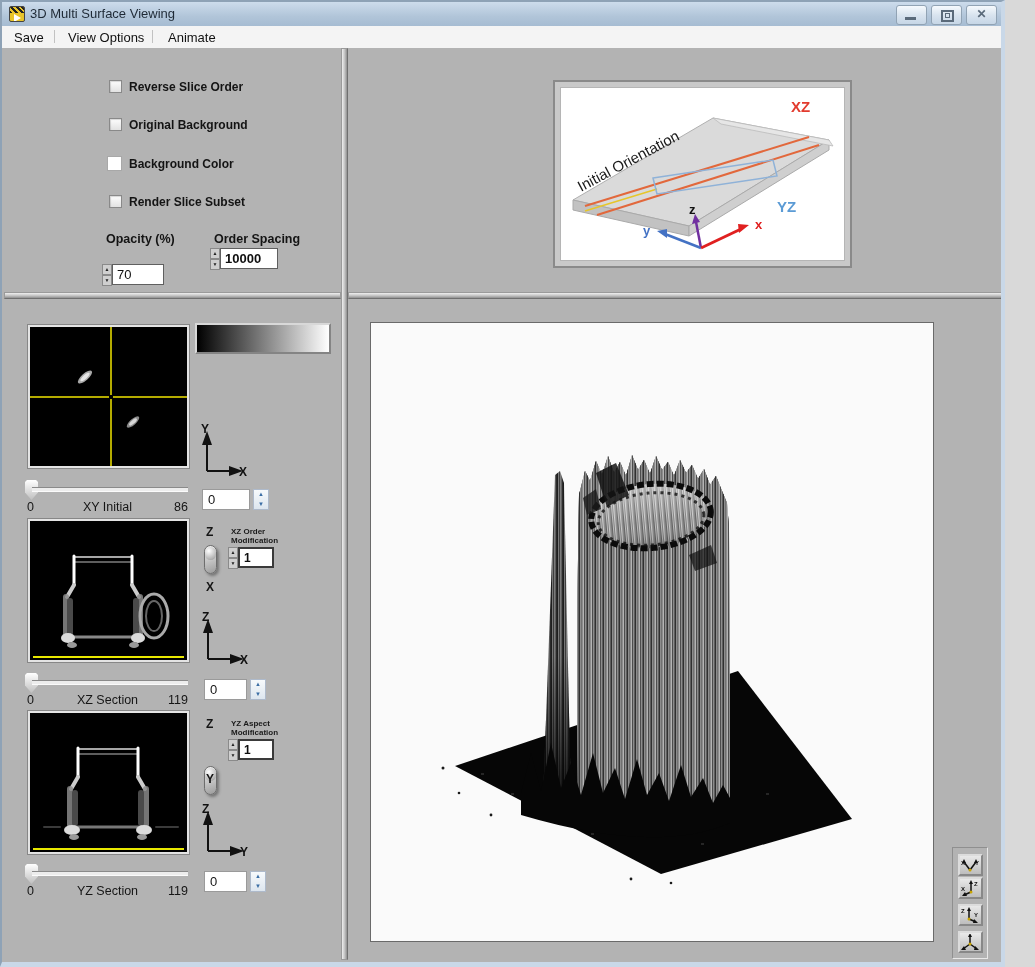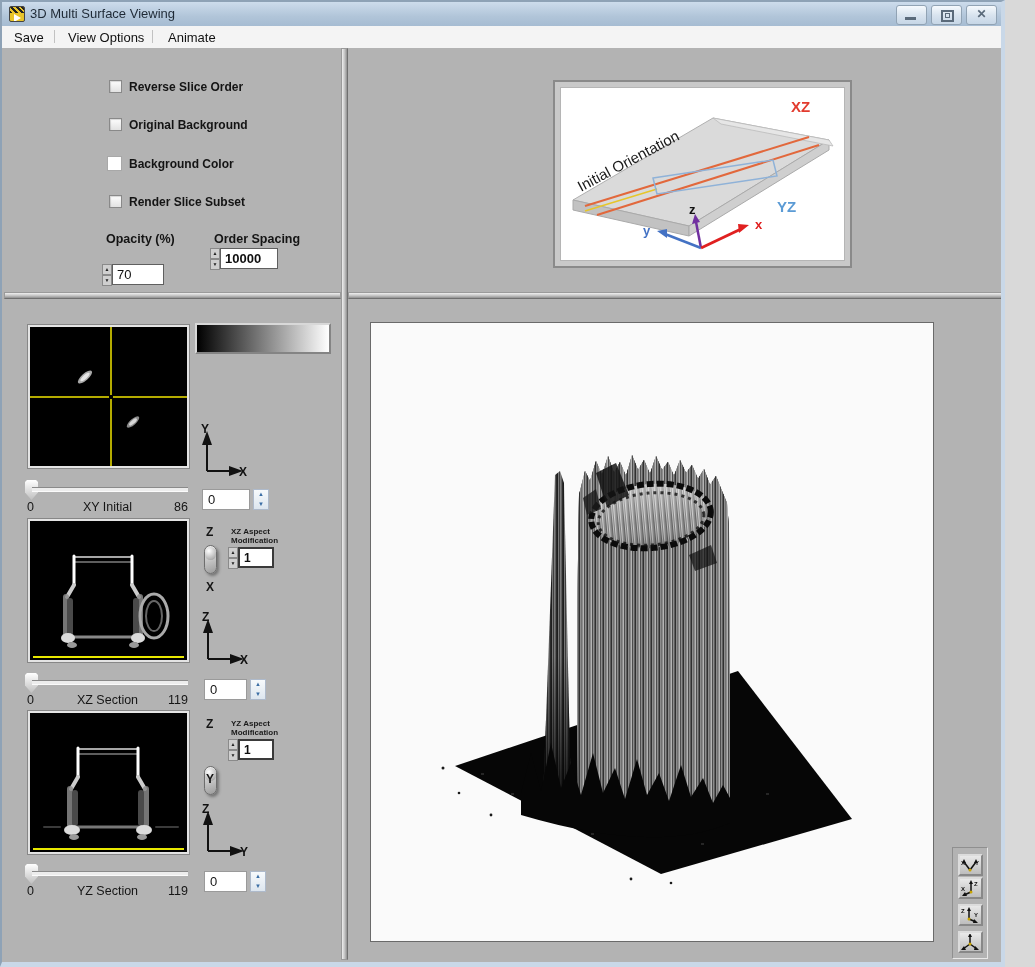--- a/index.html
+++ b/index.html
@@ -239,21 +239,21 @@
       <div class="abs sld-row" style="left:25px;top:394px;width:161px;">
         <span>0</span>
         <span class="sld-name">XZ Section</span>
         <span>119</span>
       </div>
 
       <span class="abs tog-label" style="left:204px;top:226px;">Z</span>
       <div class="abs toggle" style="left:202px;top:246px;"></div>
       <span class="abs tog-label" style="left:204px;top:281px;">X</span>
       <div class="abs aspect-label" style="left:229px;top:228px;">
-        <span style="display:block">XZ Aspect</span>
+        <span style="display:block">XZ Order</span>
         <span style="display:block">Modification</span>
       </div>
       <div class="abs lvspin" style="left:226px;top:248px;">
         <div class="lv-arrows">
             <div>▲</div>
             <div>▼</div>
           </div>
         <div class="lv-box bold" style="width:36px;">1</div>
       </div>
       <svg class="abs" style="left:194px;top:310px;" width="54" height="60">

